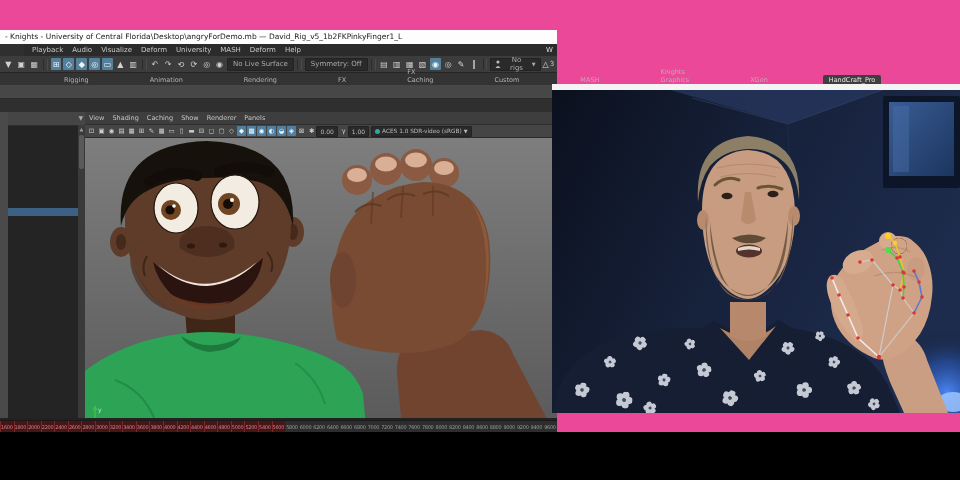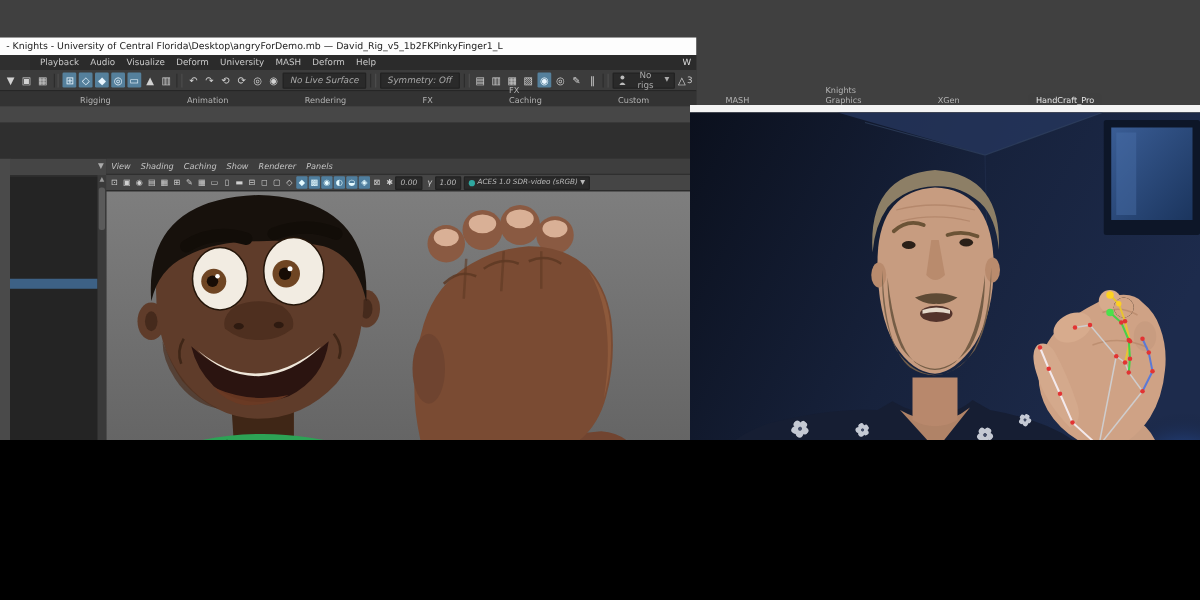--- a/index.html
+++ b/index.html
@@ -1,47 +1,47 @@
 <!DOCTYPE html>
 <html><head>
 <meta charset="utf-8">
 <style>
   html,body{margin:0;padding:0;background:#000;}
-  #stage{position:relative;width:960px;height:352px;background:#404040;overflow:hidden;
+  #stage{position:relative;width:960px;height:432px;background:#ec4899;overflow:hidden;
          font-family:"DejaVu Sans","Liberation Sans",sans-serif;}
   .abs{position:absolute;}
 
   
   #maya{left:0;top:30px;width:557px;height:403px;background:#2f2f2f;}
   #titlebar{height:14px;background:#fdfdfd;color:#222;font-size:7.5px;line-height:14px;
             padding-left:5px;white-space:nowrap;overflow:hidden;}
   #menubar{height:12px;background:#2b2b2b;display:flex;gap:9px;align-items:center;
            padding-left:8px;font-size:7px;color:#c9c9c9;position:relative;margin-left:24px;}
   .menu-item{cursor:default;}
   #workspace-label{position:absolute;right:4px;color:#ddd;}
   #statusline{height:16px;background:#3c3c3c;display:flex;align-items:center;gap:2px;
               padding:0 3px;font-size:7px;color:#b9b9b9;border-bottom:1px solid #262626;}
   .sep{width:3px;height:11px;border-left:1px solid #2c2c2c;border-right:1px solid #4b4b4b;margin:0 1px;}
   .sl-icon{width:11px;height:12px;display:flex;align-items:center;justify-content:center;
            font-size:8px;color:#d2d2d2;border-radius:1px;}
   .sl-icon.on{background:#55809c;color:#eaf6ff;}
   .sl-field{background:#2a2a2a;border:1px solid #222;color:#aaa;height:11px;line-height:11px;
-            padding:0 5px;border-radius:1px;white-space:nowrap;font-style:italic;}
+            padding:0 5px;border-radius:1px;white-space:nowrap;}
   .sl-drop{display:flex;align-items:center;gap:3px;background:#2a2a2a;border:1px solid #222;
            height:11px;padding:0 4px;color:#aaa;border-radius:1px;text-align:center;}
   .warn{color:#c9c9c9;display:flex;align-items:center;gap:1px;font-size:7px;}
   .warn .tri{color:#d8d8d8;font-size:8px;}
   #shelf-tabs{height:12px;background:#333;display:flex;gap:1px;align-items:flex-end;
               padding-left:10px;font-size:6.5px;color:#b2b2b2;}
   .tab{padding:1px 6px 1px 6px;margin-left:48px;}
   .tab.active{background:#3f3f3f;color:#e6e6e6;border-radius:2px 2px 0 0;}
   #shelf-row{height:13px;background:#474747;border-bottom:1px solid #2a2a2a;}
 
   
-  #main{left:0;top:97px;width:557px;height:321px;font-style:italic;}
+  #main{left:0;top:82px;width:557px;height:321px;}
   #toolbox-strip{left:0;top:0;width:8px;height:321px;background:#4a4a4a;border-right:1px solid #3a3a3a;}
   #left-panel{left:8px;top:0;width:77px;height:321px;background:#242424;}
   #lp-header{height:13px;background:#454545;border-bottom:1px solid #2e2e2e;position:relative;}
   #lp-header .dd{position:absolute;right:2px;top:2px;font-size:6px;color:#aaa;}
   #lp-scroll{position:absolute;right:0;top:13px;width:7px;height:302px;background:#3a3a3a;}
   #lp-scroll .arrow{display:block;text-align:center;font-size:5px;color:#999;line-height:8px;}
   #lp-thumb{position:absolute;left:1px;top:10px;width:5px;height:34px;background:#5a5a5a;border-radius:2px;}
   #lp-selected-row{position:absolute;left:0;top:96px;width:70px;height:8px;background:#3d6185;}
 
   

